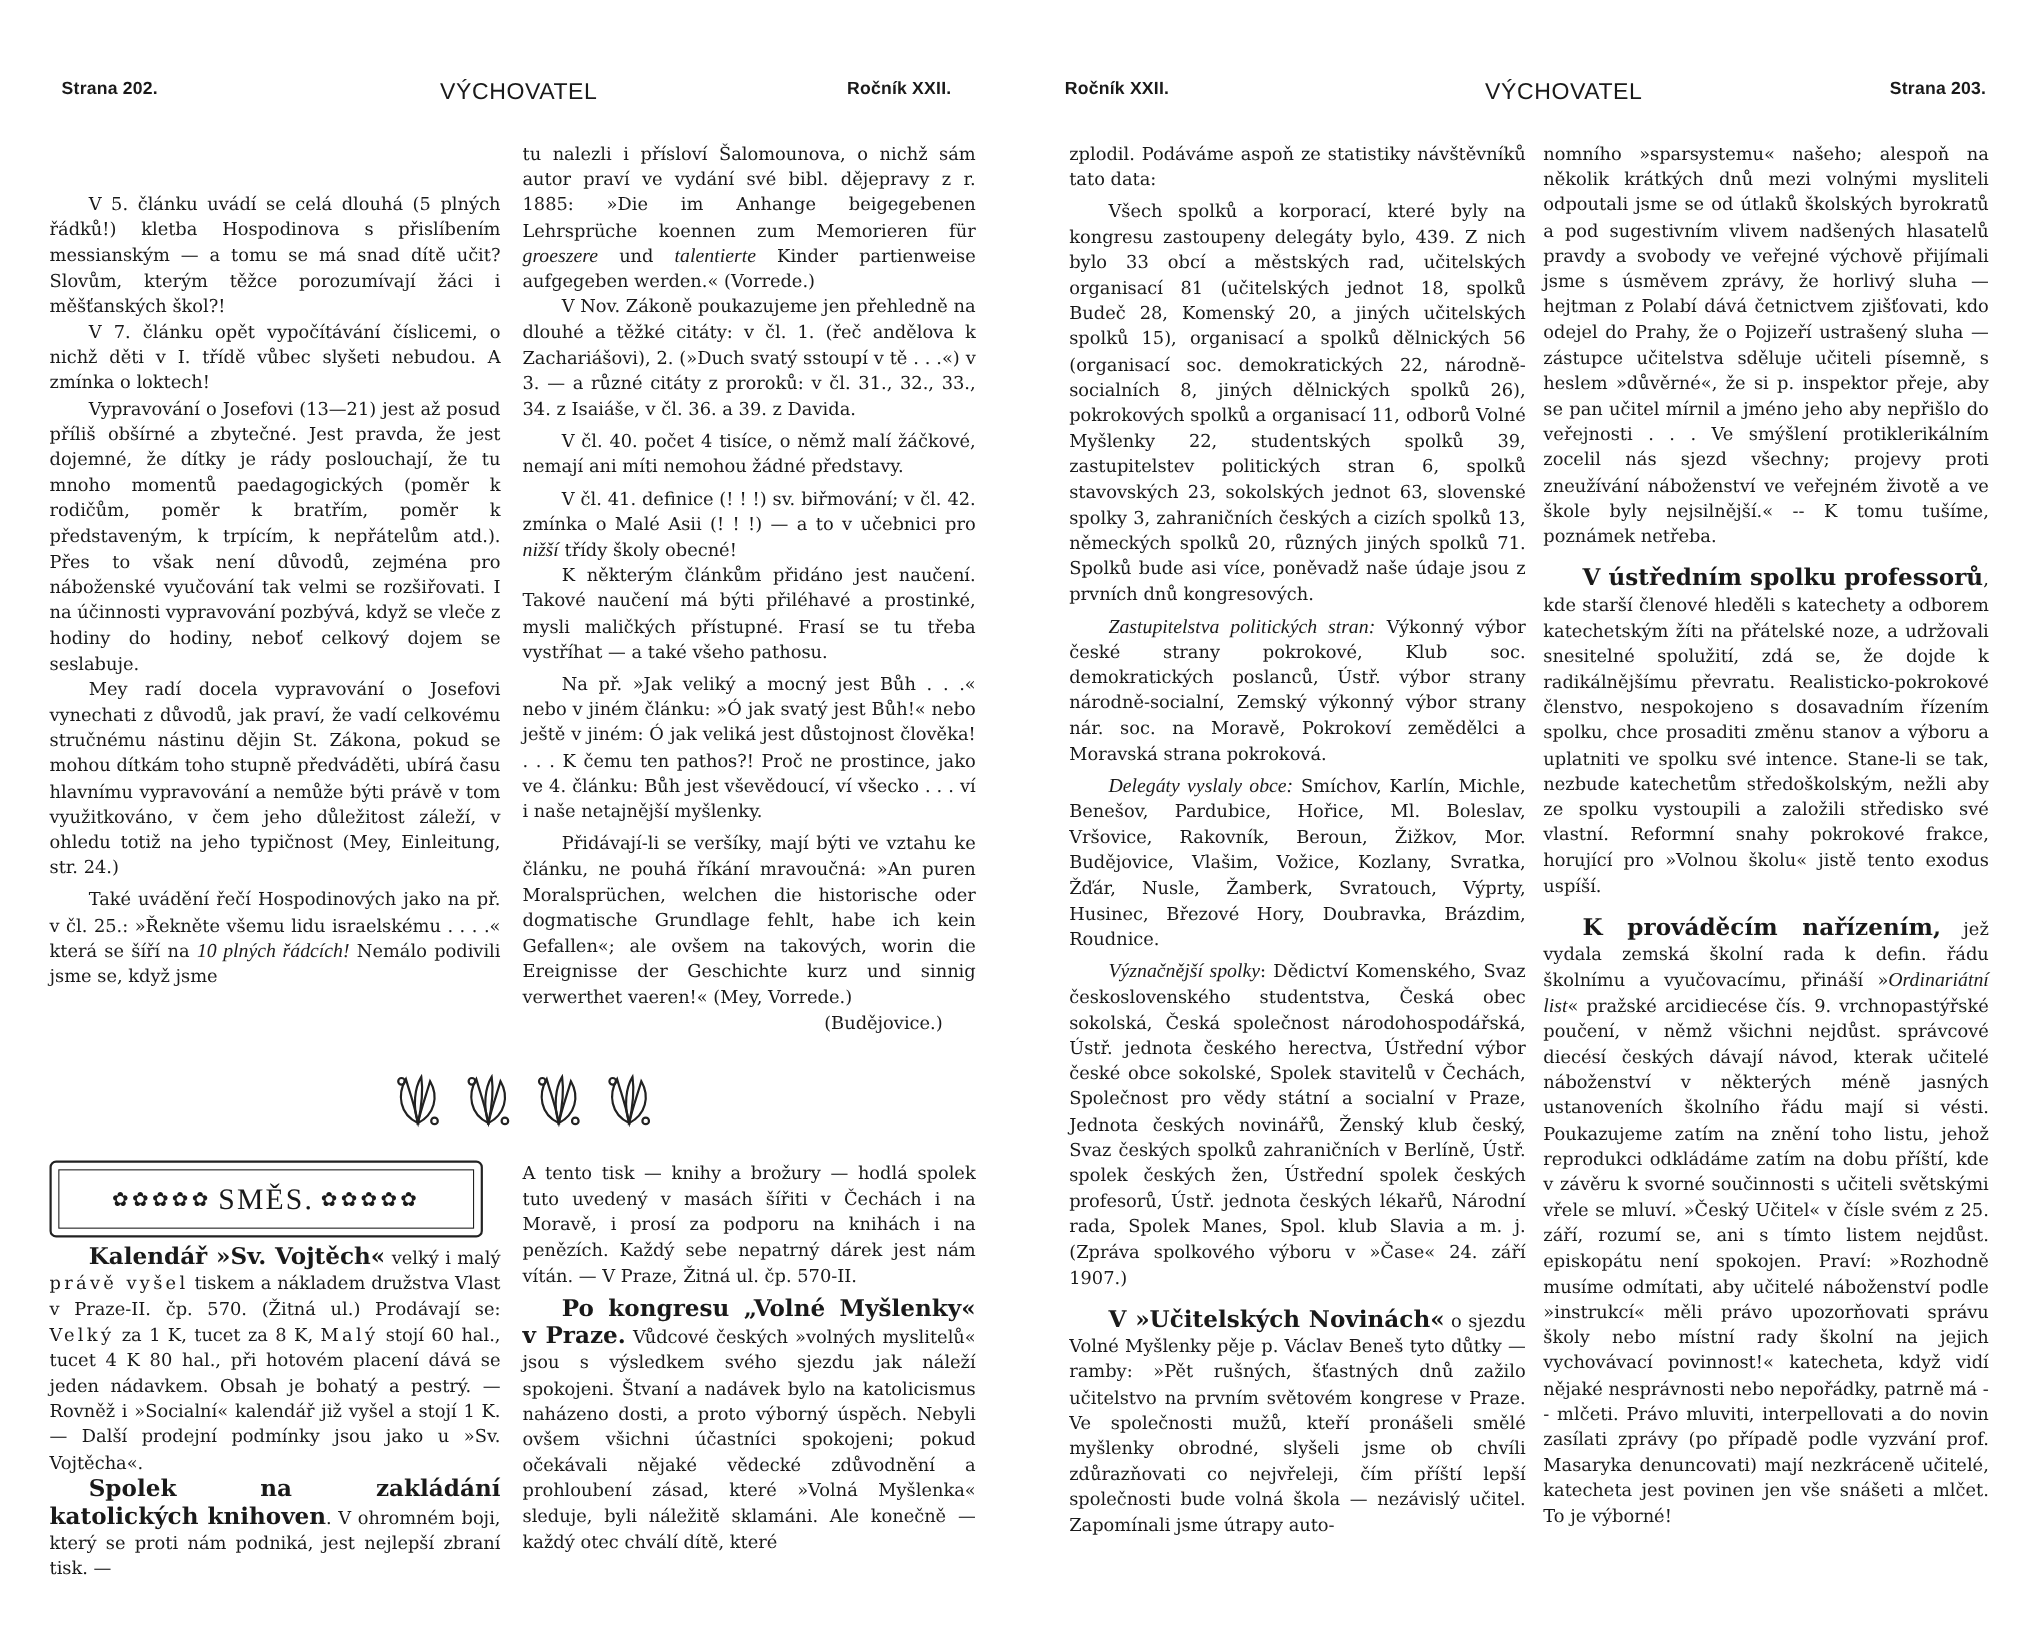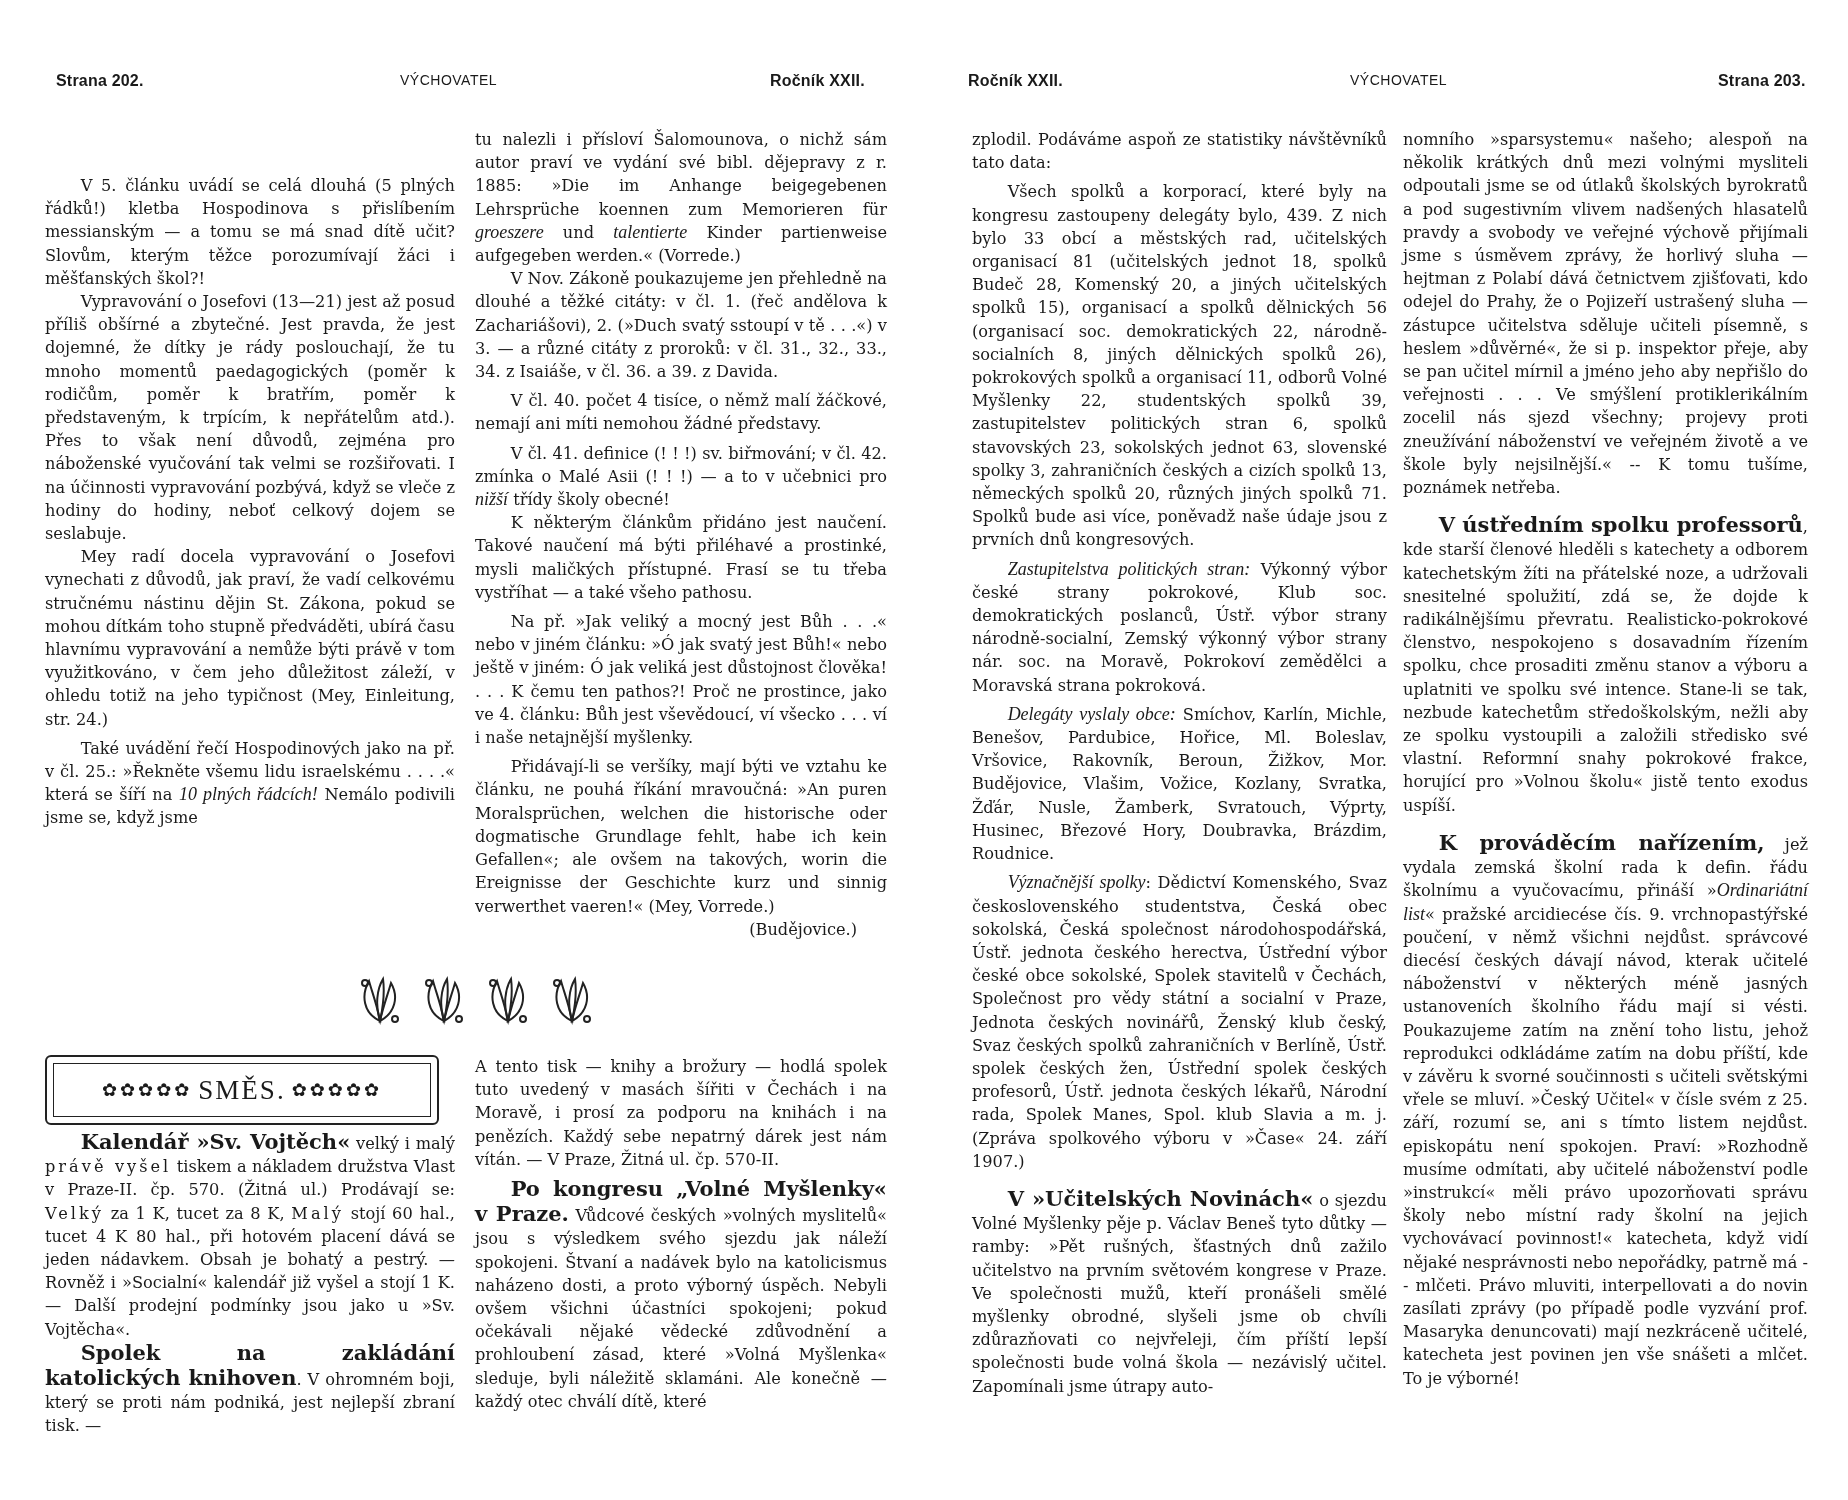--- a/index.html
+++ b/index.html
@@ -1,19 +1,19 @@
 <!DOCTYPE html>
 <html><head>
 <meta charset="utf-8">
 <style>
   html, body { margin:0; padding:0; background:#fff; }
   body { width:1848px; height:1500px; position:relative; overflow:hidden; color:#1a1a1a;
     font-family:"DejaVu Serif", serif; }
   .hdr { position:absolute; top:72px; font-family:"Liberation Sans", sans-serif; font-size:16px; font-weight:bold; letter-spacing:0.2px; }
-  .hdr.title { font-weight:normal; font-size:14px; letter-spacing:0.5px; }
+  .hdr.title { font-weight:normal; font-size:21px; letter-spacing:0.5px; }
   .col { position:absolute; font-size:16.2px; line-height:23.2px; text-align:justify; hyphens:manual; }
   .col p { margin:0; text-indent:2.2em; }
   .col p.noind { text-indent:0; }
   .col p.gap { margin-top:6px; }
   .col p.biggap { margin-top:14px; }
   .col .right { text-align:right; text-indent:0; padding-right:30px; }
   b.lead { font-family:"DejaVu Serif", serif; font-weight:bold; font-size:21px; }
   i.it { font-style:italic; font-family:"Liberation Serif", serif; font-size:18px; }
   .sp { letter-spacing:3px; }
   .ornament { position:absolute; left:355px; top:975px; width:250px; height:50px; display:flex; gap:14px; }
@@ -28,20 +28,21 @@
 <div class="hdr" style="left:56px;">Strana 202.</div>
 <div class="hdr title" style="left:400px;">VÝCHOVATEL</div>
 <div class="hdr" style="left:770px;">Ročník XXII.</div>
 
 <div class="hdr" style="left:968px;">Ročník XXII.</div>
 <div class="hdr title" style="left:1350px;">VÝCHOVATEL</div>
 <div class="hdr" style="left:1718px;">Strana 203.</div>
 
 <div class="col" style="left:45px; top:128px; width:410px;margin-top:46px;">
   <p>V 5. článku uvádí se celá dlouhá (5 plných řádků!) kletba Hospodinova s přislíbením messianským — a tomu se má snad dítě učit? Slovům, kterým těžce porozumívají žáci i měšťanských škol?!</p>
+  <p>V 7. článku opět vypočítávání číslicemi, o nichž děti v I. třídě vůbec slyšeti nebudou. A zmínka o loktech!</p>
   <p>Vypravování o Josefovi (13—21) jest až posud příliš obšírné a zbytečné. Jest pravda, že jest dojemné, že dítky je rády poslouchají, že tu mnoho momentů paedagogických (poměr k rodičům, poměr k bratřím, poměr k představeným, k trpícím, k nepřátelům atd.). Přes to však není důvodů, zejména pro náboženské vyučování tak velmi se rozšiřovati. I na účinnosti vypravování pozbývá, když se vleče z hodiny do hodiny, neboť celkový dojem se seslabuje.</p>
   <p>Mey radí docela vypravování o Josefovi vynechati z důvodů, jak praví, že vadí celkovému stručnému nástinu dějin St. Zákona, pokud se mohou dítkám toho stupně předváděti, ubírá času hlavnímu vypravování a nemůže býti právě v tom využitkováno, v čem jeho důležitost záleží, v ohledu totiž na jeho typičnost (Mey, Einleitung, str. 24.)</p>
   <p class="gap"><span>Také uvádění řečí Hospodinových jako na př. v čl. 25.: »Řekněte všemu lidu israelskému . . . .« která se šíří na </span><i class="it">10 plných řádcích!</i><span> Nemálo podivili jsme se, když jsme</span></p>
 </div>
 
 <div class="col" style="left:475px; top:128px; width:412px;">
   <p class="noind"><span>tu nalezli i přísloví Šalomounova, o nichž sám autor praví ve vydání své bibl. dějepravy z r. 1885: »Die im Anhange beigegebenen Lehrsprüche koennen zum Memorieren für </span><i class="it">groeszere</i><span> und </span><i class="it">talentierte</i><span> Kinder partienweise aufgegeben werden.« (Vorrede.)</span></p>
   <p>V Nov. Zákoně poukazujeme jen přehledně na dlouhé a těžké citáty: v čl. 1. (řeč andělova k Zachariášovi), 2. (»Duch svatý sstoupí v tě . . .«) v 3. — a různé citáty z proroků: v čl. 31., 32., 33., 34. z Isaiáše, v čl. 36. a 39. z Davida.</p>
   <p class="gap">V čl. 40. počet 4 tisíce, o němž malí žáčkové, nemají ani míti nemohou žádné představy.</p>
   <p class="gap"><span>V čl. 41. definice (! ! !) sv. biřmování; v čl. 42. zmínka o Malé Asii (! ! !) — a to v učebnici pro </span><i class="it">nižší</i><span> třídy školy obecné!</span></p>

